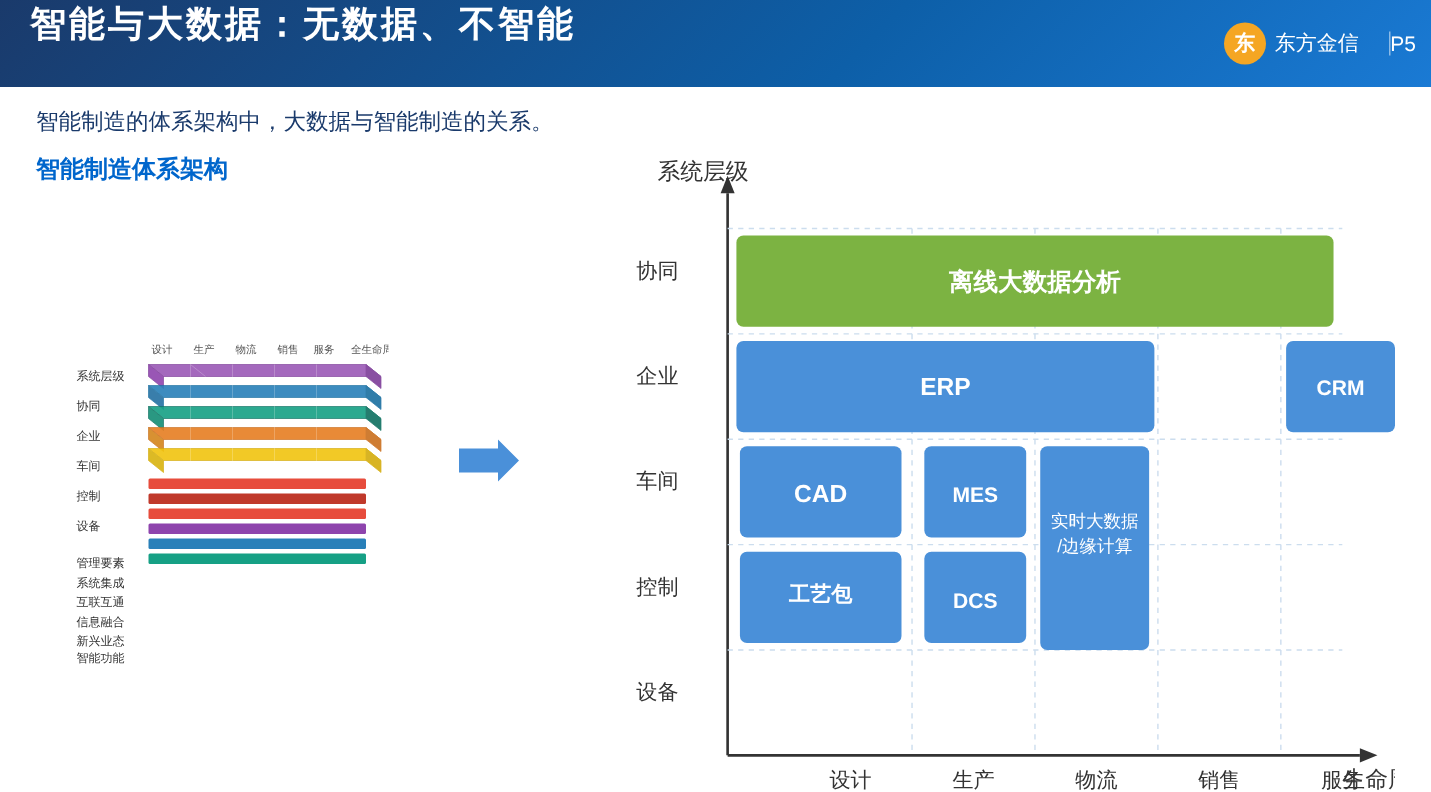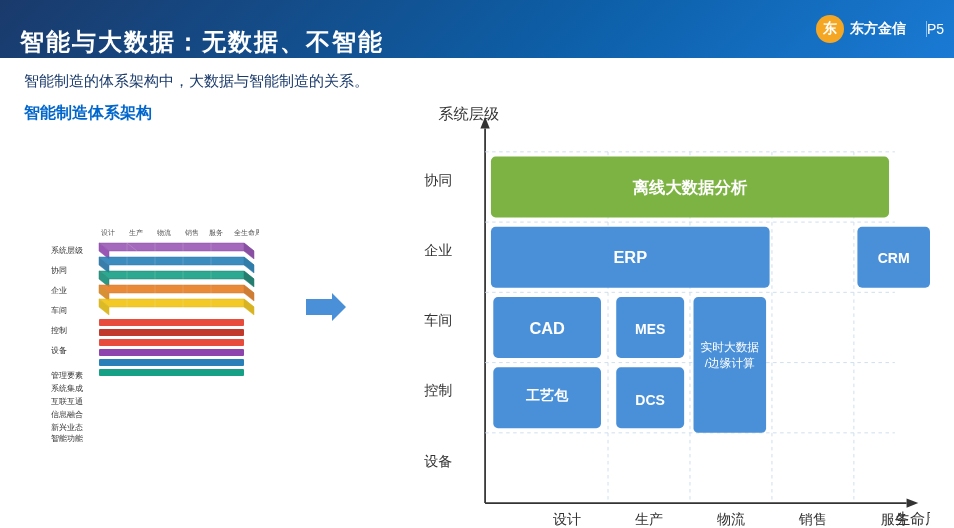--- a/index.html
+++ b/index.html
@@ -10,21 +10,21 @@
       font-family: 'Microsoft YaHei', 'SimHei', Arial, sans-serif;
       overflow: hidden;
       position: relative;
     }
 
     
     .header {
       background: linear-gradient(135deg, #1a3a6b 0%, #0d5fa8 60%, #1a7ad4 100%);
       height: 58px;
       display: flex;
-      align-items: flex-end;
+      align-items: flex-start;
       padding: 0 20px;
       position: relative;
     }
     .header-title {
       color: #ffffff;
       font-size: 24px;
       font-weight: bold;
       letter-spacing: 2px;
     }
     .header-right {
@@ -49,21 +49,21 @@
       display: flex;
       align-items: center;
       justify-content: center;
       font-size: 14px;
       color: white;
       font-weight: bold;
     }
     .logo-text {
       color: #ffffff;
       font-size: 14px;
-      font-weight: bold;
+      font-weight: normal;
     }
     .page-num {
       color: #ffffff;
       font-size: 14px;
       margin-left: 10px;
       border-left: 1px solid rgba(255,255,255,0.5);
     }
 
     
     .content {

